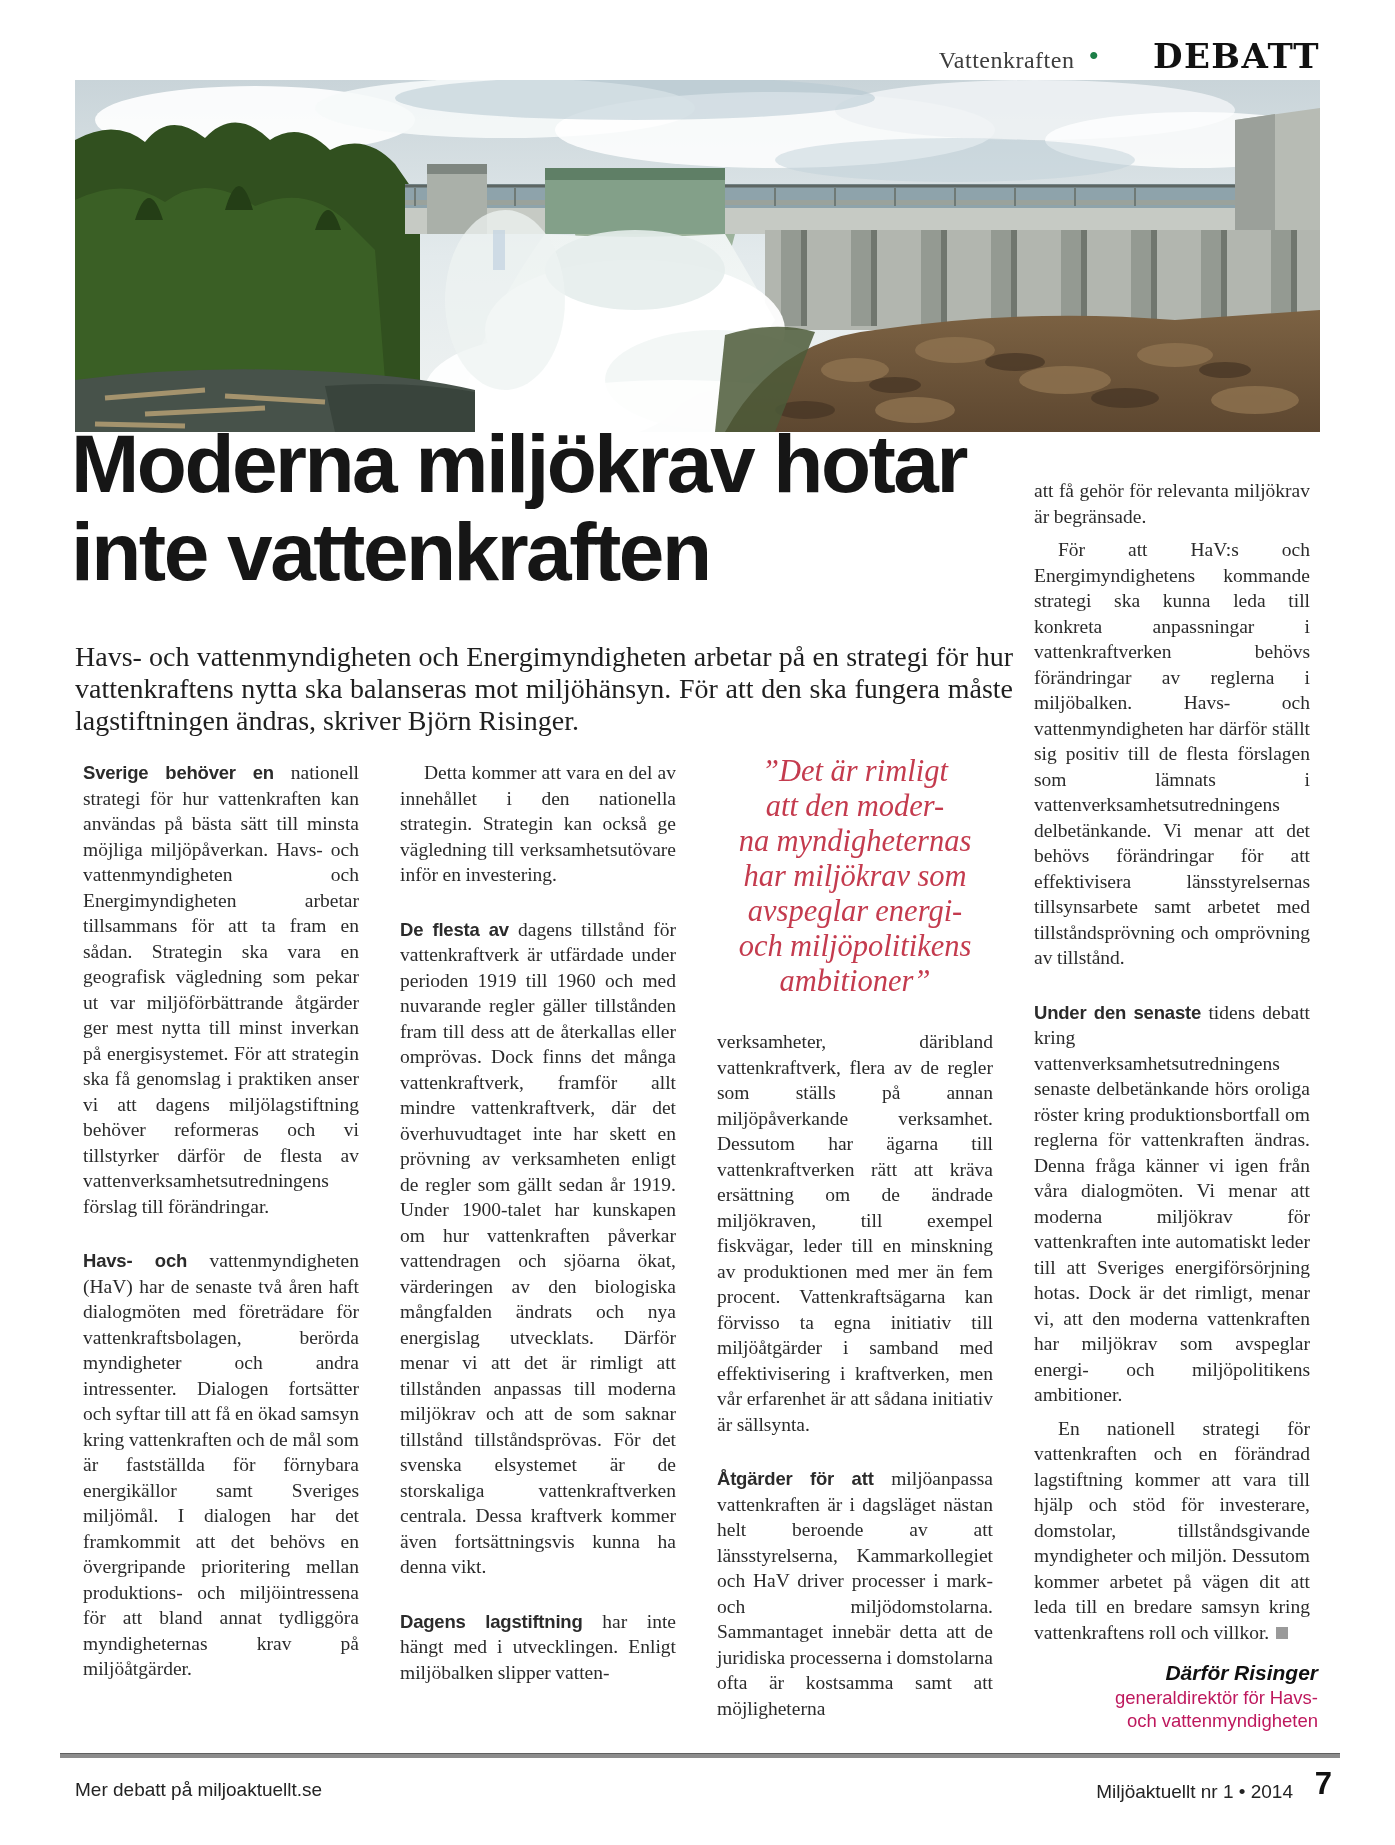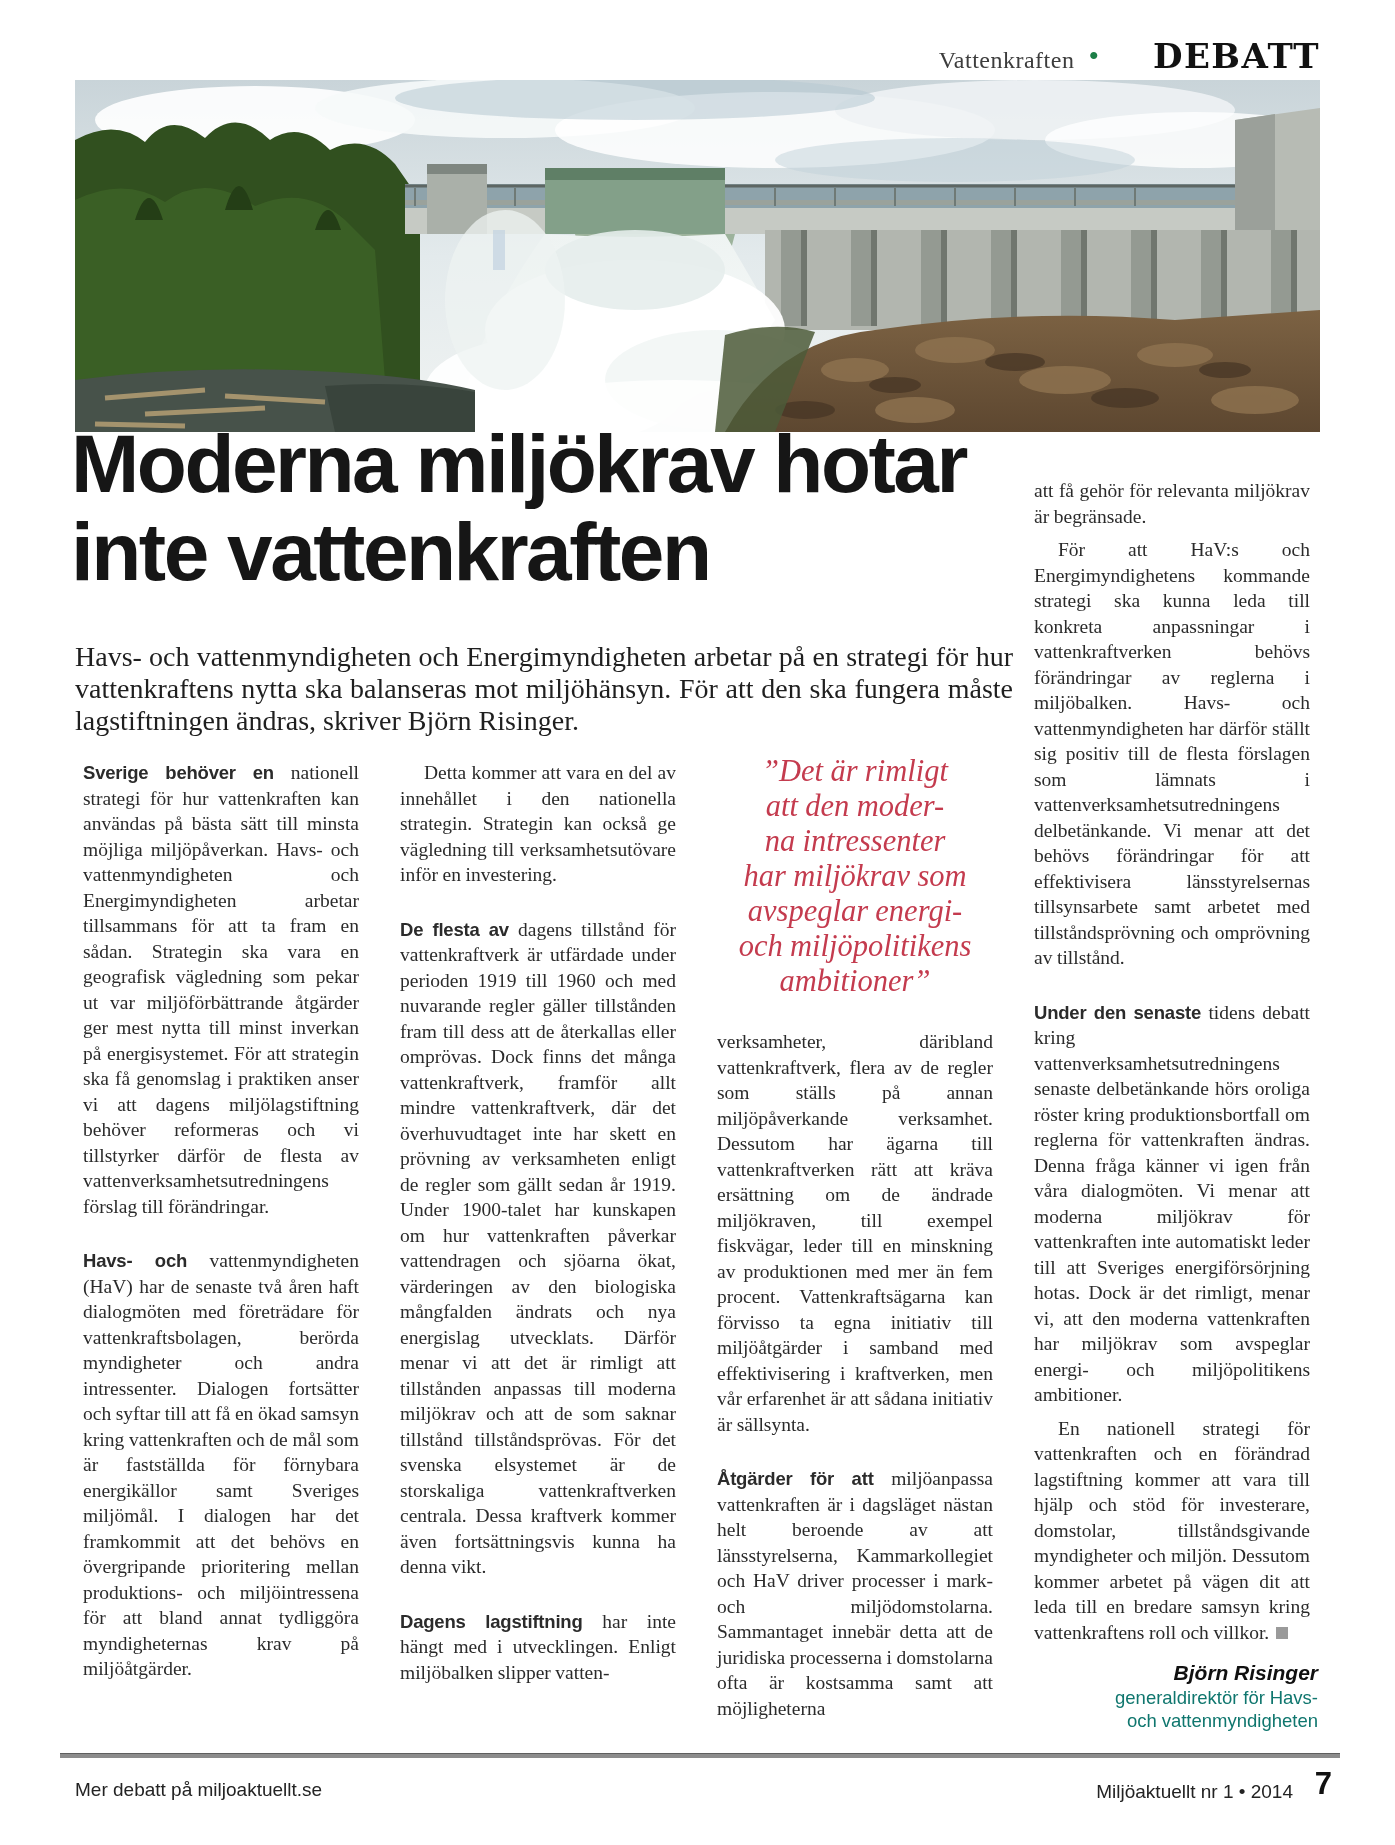--- a/index.html
+++ b/index.html
@@ -29,21 +29,21 @@
   #col4{left:1026px;top:470px;}
   .para{margin:8px;}
   .para.gap{margin-top:29px;}
   .para.indent{text-indent:24px;}
   .lead-in{font-family:"Liberation Sans",sans-serif;font-weight:bold;font-size:18.5px;letter-spacing:-0.2px;}
   .pullquote{margin:2px 0 30px;text-align:center;font-style:italic;font-size:30.5px;line-height:35px;
     font-family:"Liberation Serif",serif;}
   .endmark{display:inline-block;width:12px;height:12px;background:#9a9a9a;margin-left:7px;}
   .byline{margin-top:14px;text-align:right;font-family:"Liberation Sans",sans-serif;hyphens:none;}
   .byline-name{font-weight:bold;font-style:italic;font-size:21px;line-height:27px;color:#101010;}
-  .byline-role{font-size:18.5px;line-height:23px;color:#0f766e;}
+  .byline-role{font-size:18.5px;line-height:23px;color:#be185d;}
   
   .footer-rule{position:absolute;left:60px;top:1753px;width:1280px;height:4px;background:#8c8c8c;border-top:1px solid #5e5e5e;}
   .footer-left{position:absolute;left:75px;top:1779px;font-family:"Liberation Sans",sans-serif;font-size:19px;color:#232323;}
   .footer-right{position:absolute;right:102px;top:1781px;font-family:"Liberation Sans",sans-serif;font-size:19px;color:#232323;}
   .footer-page{position:absolute;right:63px;top:1766px;font-family:"Liberation Sans",sans-serif;font-weight:bold;font-size:31px;color:#111;}
 </style>
 </head>
 <body>
 
 <div class="kicker">
@@ -183,36 +183,36 @@
   </div>
 <div class="col" id="col2">
     <p class="para indent">Detta kommer att vara en del av innehållet i den nationella strategin. Strategin kan också ge vägledning till verksamhetsutövare inför en investering.</p>
     <p class="para gap"><b class="lead-in">De flesta av </b>dagens tillstånd för vattenkraftverk är utfärdade under perioden 1919 till 1960 och med nuvarande regler gäller tillstånden fram till dess att de återkallas eller omprövas. Dock finns det många vattenkraftverk, framför allt mindre vattenkraftverk, där det överhuvudtaget inte har skett en prövning av verksamheten enligt de regler som gällt sedan år 1919. Under 1900-talet har kunskapen om hur vattenkraften påverkar vattendragen och sjöarna ökat, värderingen av den biologiska mångfalden ändrats och nya energislag utvecklats. Därför menar vi att det är rimligt att tillstånden anpassas till moderna miljökrav och att de som saknar tillstånd tillståndsprövas. För det svenska elsystemet är de storskaliga vattenkraftverken centrala. Dessa kraftverk kommer även fortsättningsvis kunna ha denna vikt.</p>
     <p class="para gap"><b class="lead-in">Dagens lagstiftning </b>har inte hängt med i utvecklingen. Enligt miljöbalken slipper vatten-</p>
   </div>
 <div class="col" id="col3">
     <div class="pullquote" style="color: rgb(196, 59, 78);">
       <div>”Det är rimligt</div>
       <div>att den moder-</div>
-      <div>na intressenter</div>
+      <div>na myndigheternas</div>
       <div>har miljökrav som</div>
       <div>avspeglar energi-</div>
       <div>och miljöpolitikens</div>
       <div>ambitioner”</div>
     </div>
     <p class="para">verksamheter, däribland vattenkraftverk, flera av de regler som ställs på annan miljöpåverkande verksamhet. Dessutom har ägarna till vattenkraftverken rätt att kräva ersättning om de ändrade miljökraven, till exempel fiskvägar, leder till en minskning av produktionen med mer än fem procent. Vattenkraftsägarna kan förvisso ta egna initiativ till miljöåtgärder i samband med effektivisering i kraftverken, men vår erfarenhet är att sådana initiativ är sällsynta.</p>
     <p class="para gap"><b class="lead-in">Åtgärder för att </b>miljöanpassa vattenkraften är i dagsläget nästan helt beroende av att länsstyrelserna, Kammarkollegiet och HaV driver processer i mark- och miljödomstolarna. Sammantaget innebär detta att de juridiska processerna i domstolarna ofta är kostsamma samt att möjligheterna</p>
   </div>
 <div class="col" id="col4">
     <p class="para">att få gehör för relevanta miljökrav är begränsade.</p>
     <p class="para indent">För att HaV:s och Energimyndighetens kommande strategi ska kunna leda till konkreta anpassningar i vattenkraftverken behövs förändringar av reglerna i miljöbalken. Havs- och vattenmyndigheten har därför ställt sig positiv till de flesta förslagen som lämnats i vattenverksamhetsutredningens delbetänkande. Vi menar att det behövs förändringar för att effektivisera länsstyrelsernas tillsynsarbete samt arbetet med tillståndsprövning och omprövning av tillstånd.</p>
     <p class="para gap"><b class="lead-in">Under den senaste </b>tidens debatt kring vattenverksamhetsutredningens senaste delbetänkande hörs oroliga röster kring produktionsbortfall om reglerna för vattenkraften ändras. Denna fråga känner vi igen från våra dialogmöten. Vi menar att moderna miljökrav för vattenkraften inte automatiskt leder till att Sveriges energiförsörjning hotas. Dock är det rimligt, menar vi, att den moderna vattenkraften har miljökrav som avspeglar energi- och miljöpolitikens ambitioner.</p>
     <p class="para indent">En nationell strategi för vattenkraften och en förändrad lagstiftning kommer att vara till hjälp och stöd för investerare, domstolar, tillståndsgivande myndigheter och miljön. Dessutom kommer arbetet på vägen dit att leda till en bredare samsyn kring vattenkraftens roll och villkor.<span class="endmark"></span></p>
     <div class="byline">
-      <div class="byline-name">Björn Risinger</div>
+      <div class="byline-name">Därför Risinger</div>
       <div class="byline-role">generaldirektör för Havs-</div>
       <div class="byline-role">och vattenmyndigheten</div>
     </div>
   </div>
 
 <div class="footer-rule"></div>
 <div class="footer-left">Mer debatt på miljoaktuellt.se</div>
 <div class="footer-right">Miljöaktuellt nr 1 • 2014</div>
 <div class="footer-page">7</div>
 

